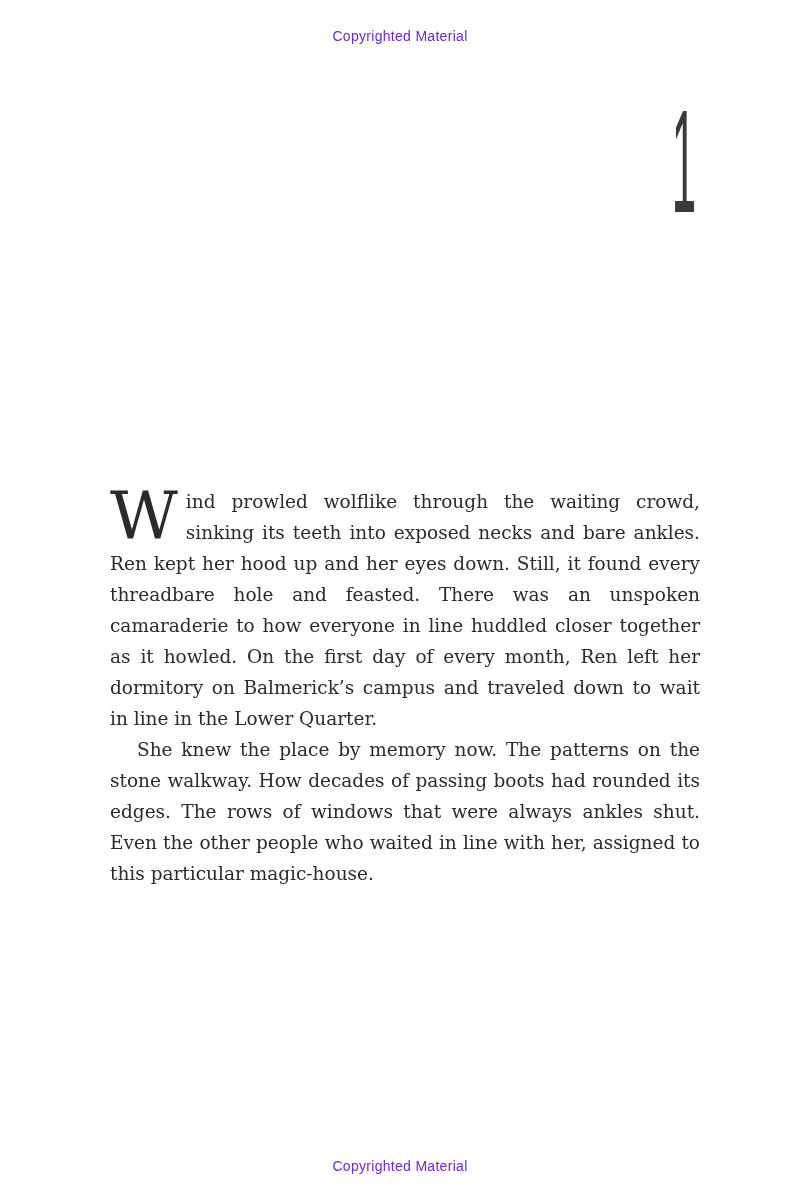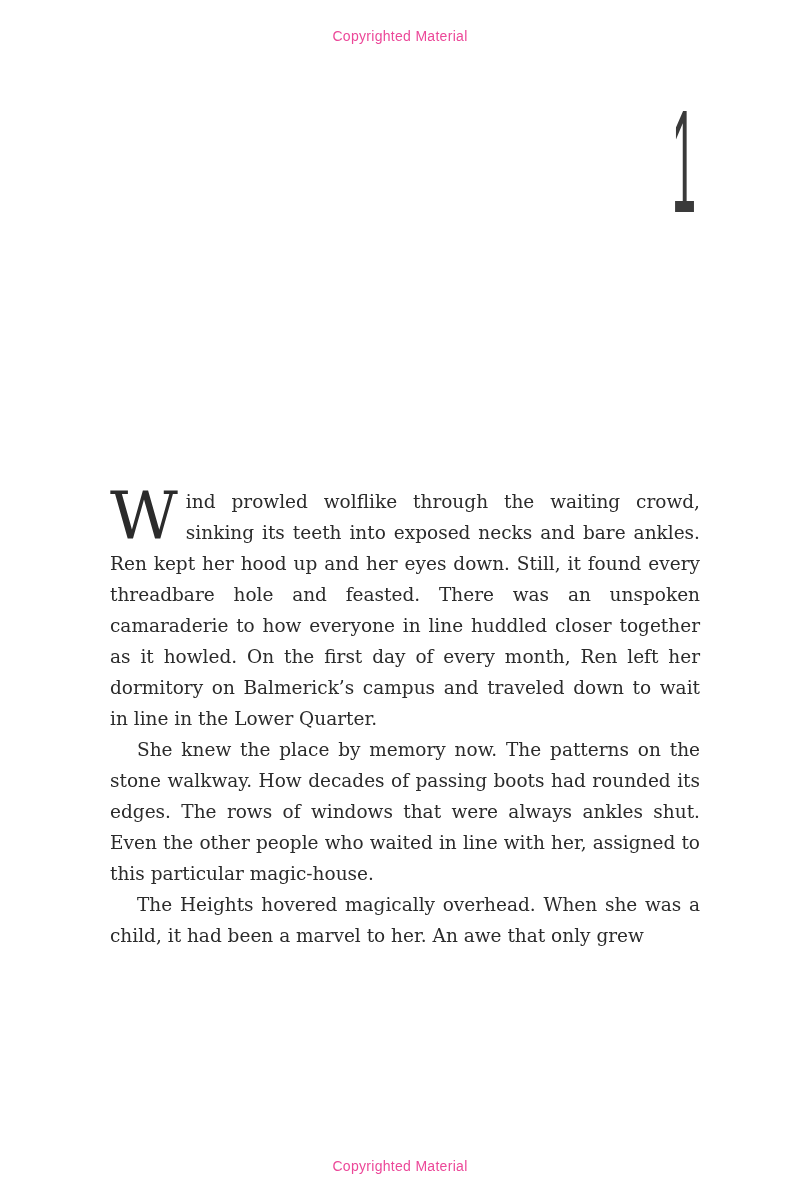--- a/index.html
+++ b/index.html
@@ -17,21 +17,21 @@
     background: #ffffff;
   }
   .copyright {
     position: absolute;
     left: 0;
     width: 100%;
     text-align: center;
     font-family: "Liberation Sans", sans-serif;
     font-size: 14px;
     letter-spacing: 0.3px;
-    color: #ec4899;
+    color: #6d28d9;
   }
   .copyright.top { top: 28px; }
   .copyright.bottom { top: 1158px; }
   .chapter-number-text {
     position: absolute;
     top: 89px;
     right: 104px;
     display: block;
     font-family: "Liberation Sans", sans-serif;
     font-weight: 400;
@@ -71,18 +71,17 @@
 
   <div class="copyright top">Copyrighted Material</div>
 
   <span class="chapter-number-text">1</span>
 
   <div class="body-text">
     <p class="para first">
       <span class="dropcap">W</span><span>ind prowled wolflike through the waiting crowd, sinking its teeth into exposed necks and bare ankles. Ren kept her hood up and her eyes down. Still, it found every threadbare hole and feasted. There was an unspoken camaraderie to how everyone in line huddled closer together as it howled. On the first day of every month, Ren left her dormitory on Balmerick’s campus and traveled down to wait in line in the Lower Quarter.</span>
     </p>
     <p class="para indented">She knew the place by memory now. The patterns on the stone walkway. How decades of passing boots had rounded its edges. The rows of windows that were always ankles shut. Even the other people who waited in line with her, assigned to this particular magic-house.</p>
-    <p class="para indented">The Heights hovered magically overhead. When she was a child, it had been a marvel to her. An awe that only grew</p>
   </div>
 
   <div class="copyright bottom">Copyrighted Material</div>
 
 </div>
 
 </body></html>

